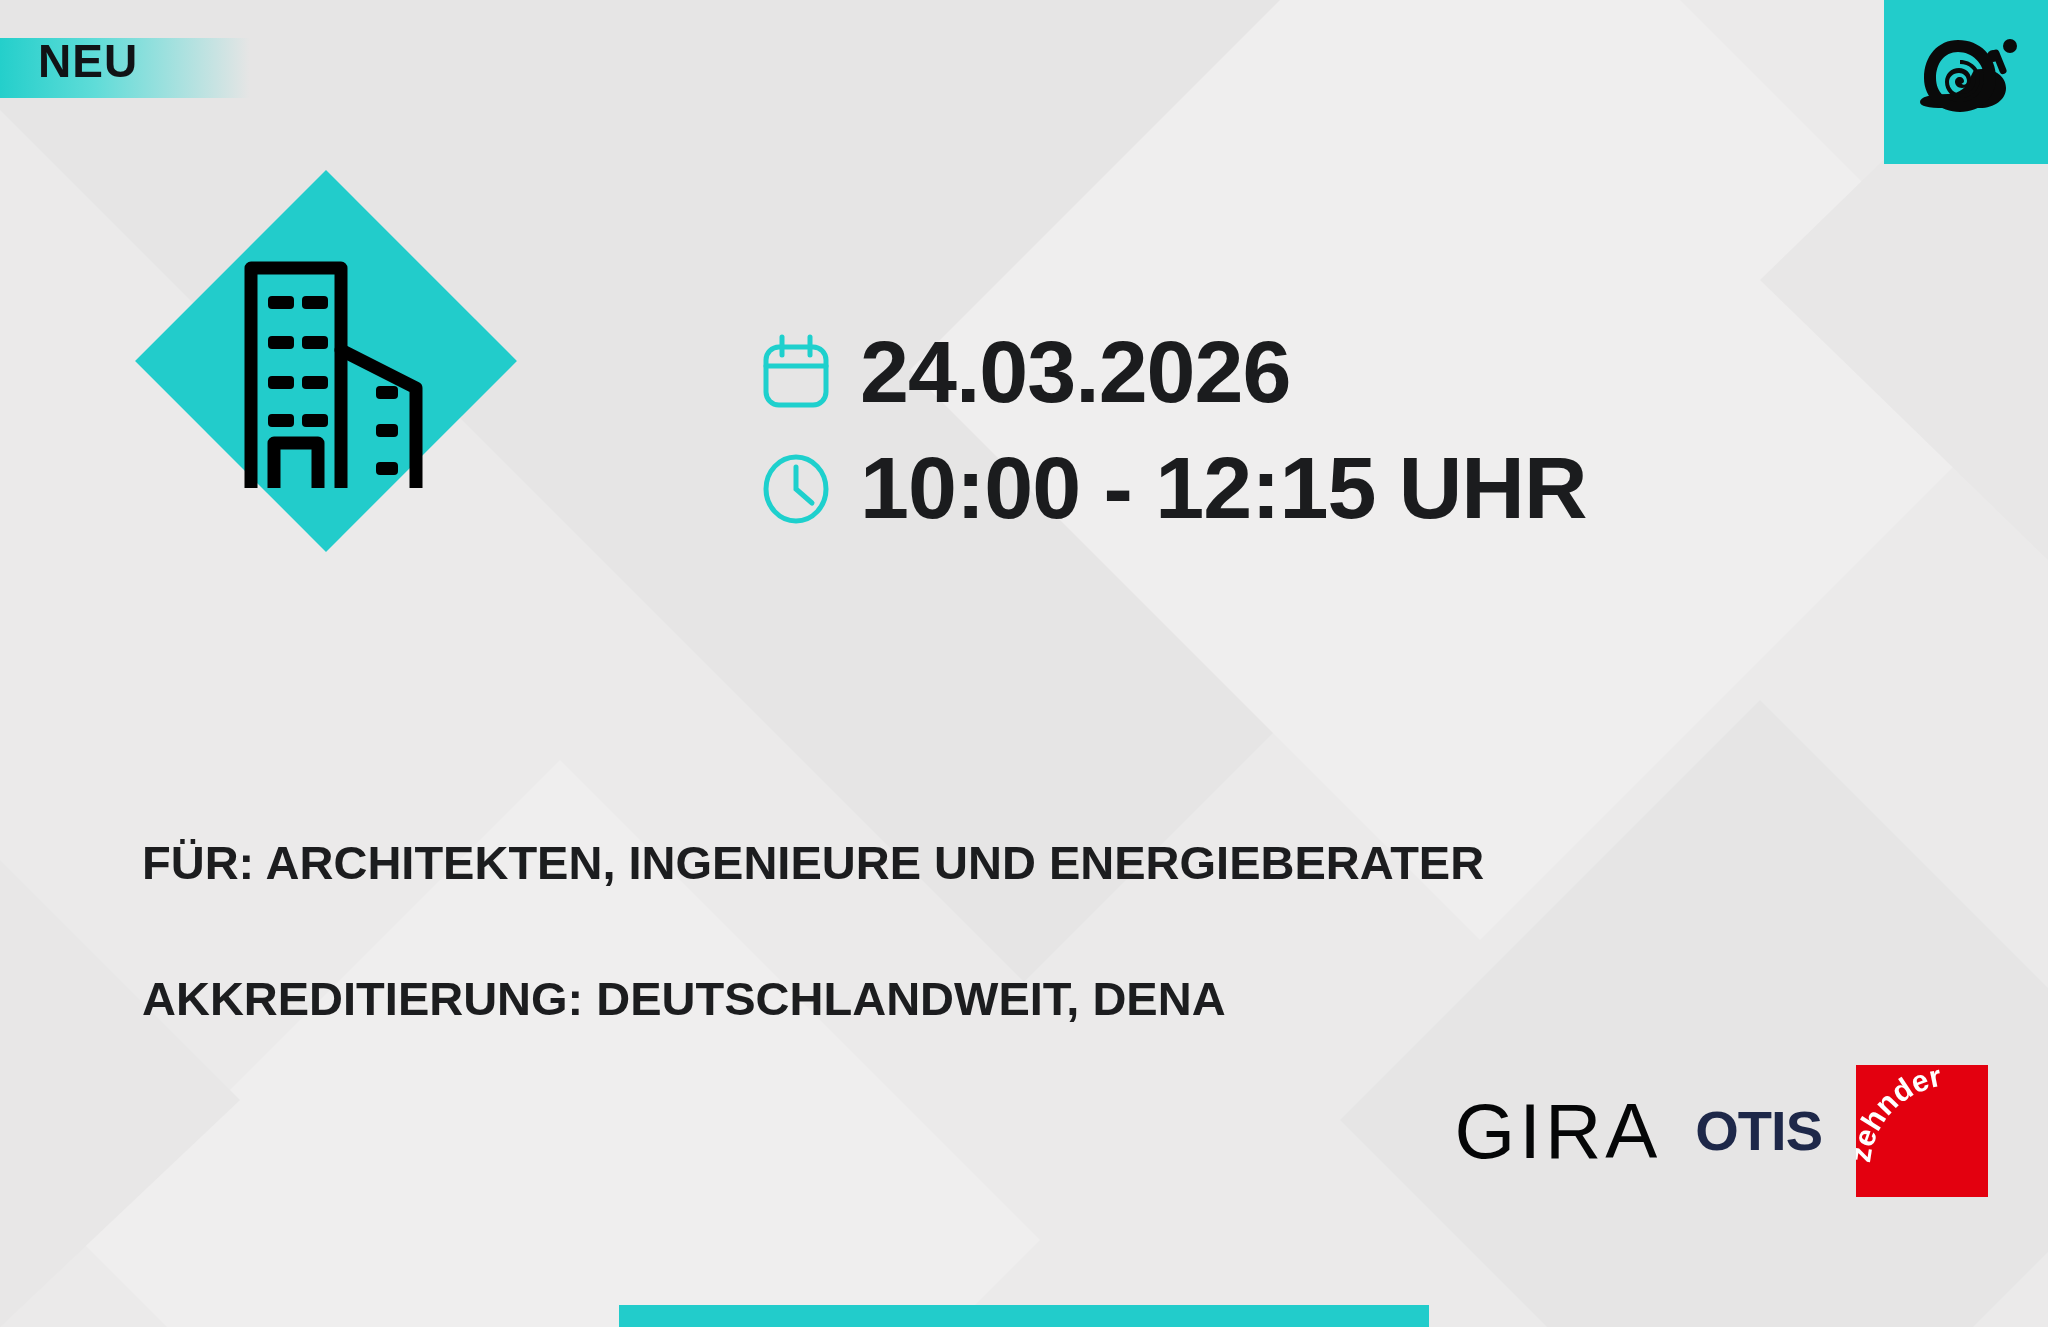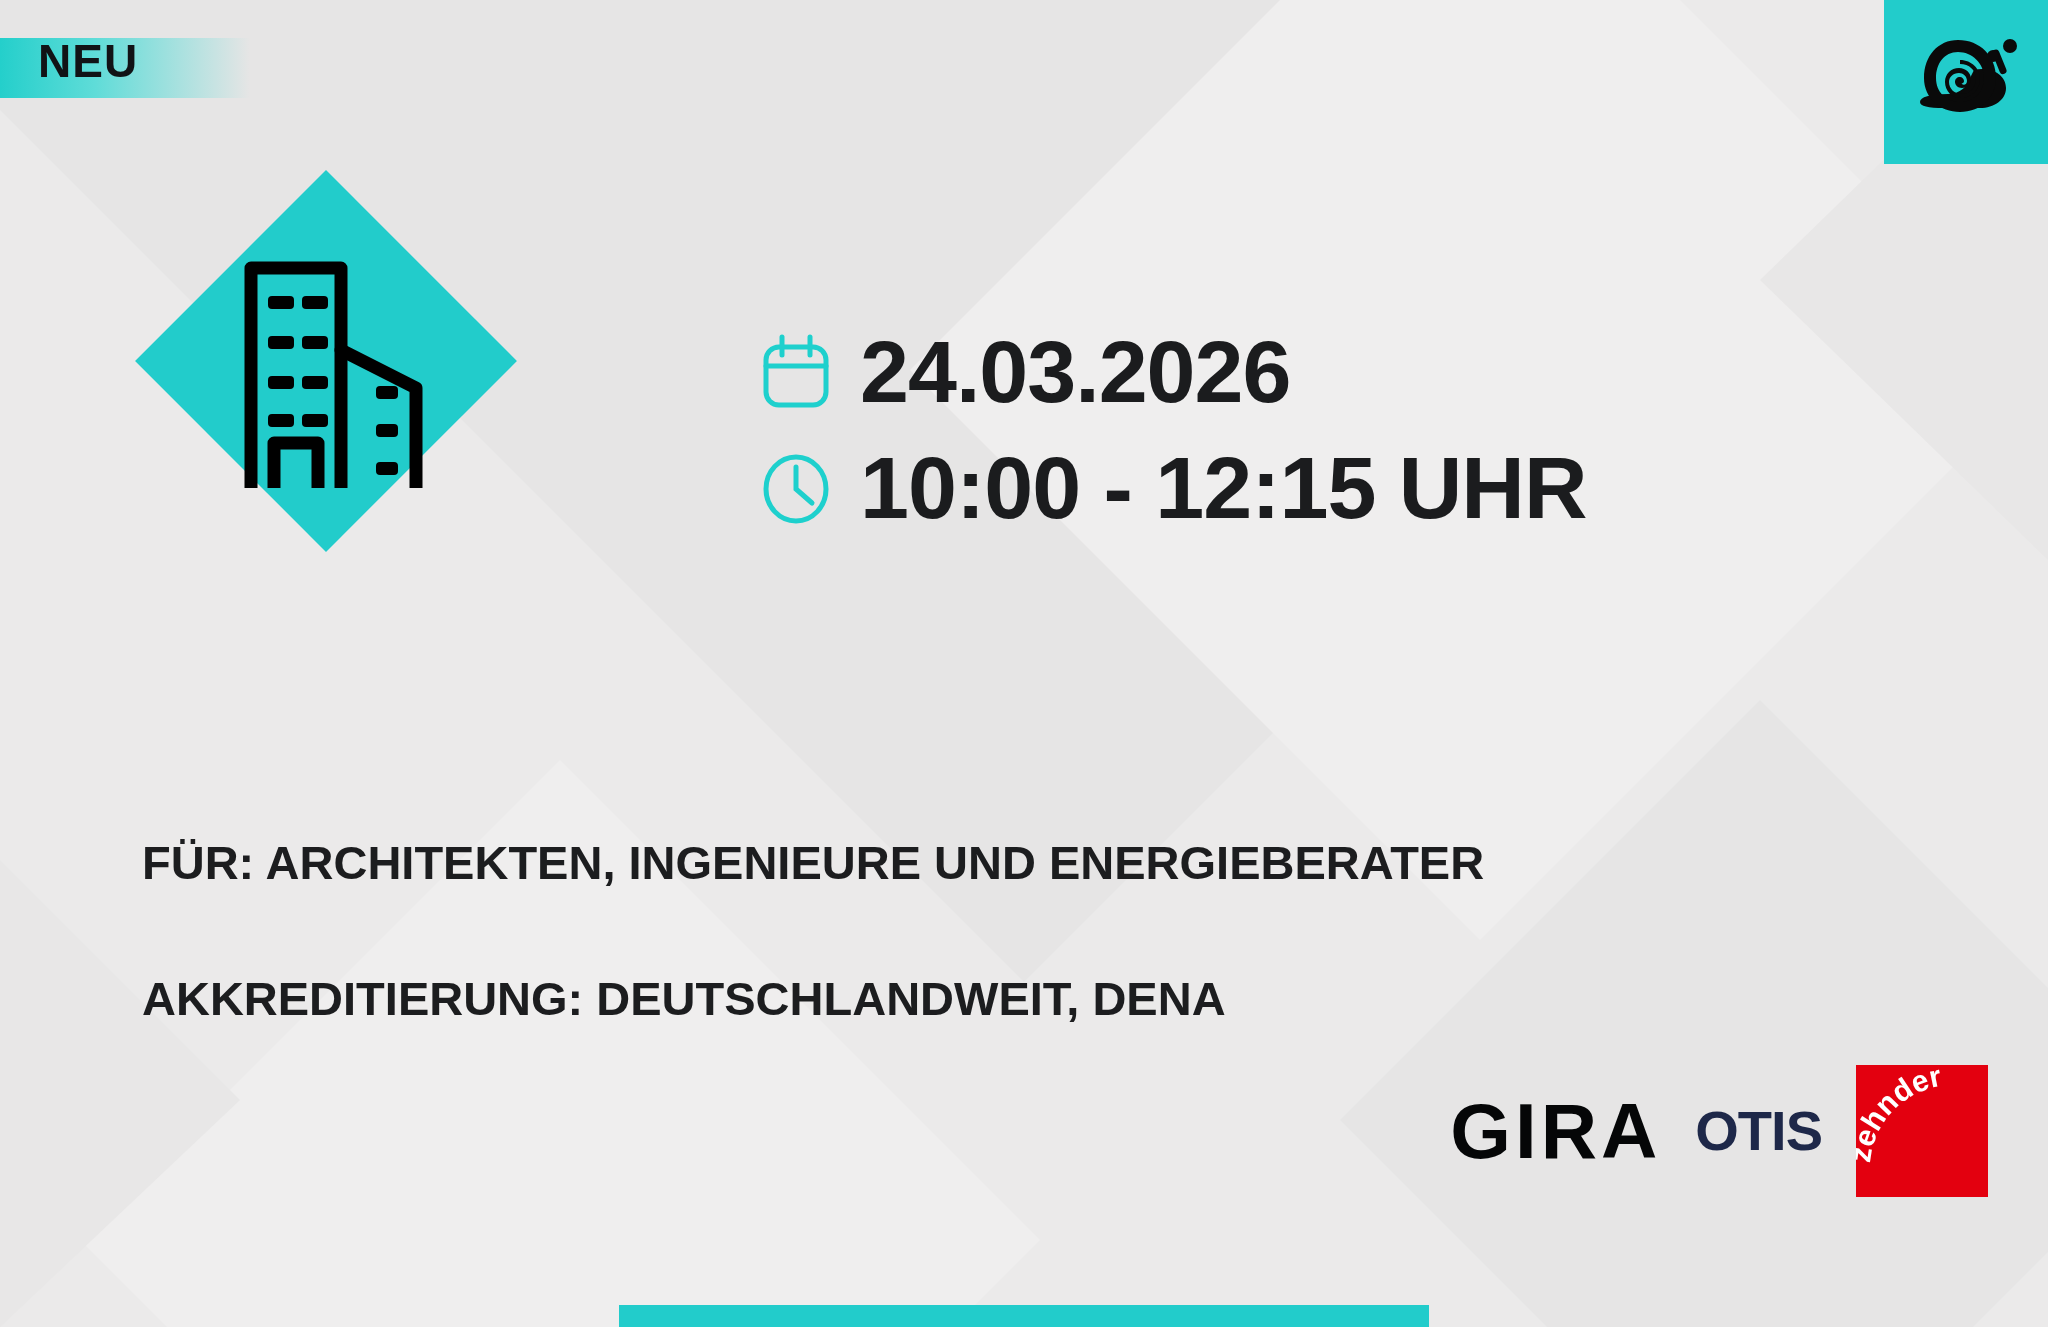--- a/index.html
+++ b/index.html
@@ -61,21 +61,21 @@
     letter-spacing:0px; line-height:1.25; white-space:nowrap;
   }
   .info-line + .info-line{ margin-top:77px; }
 
   
   #logo-row{
     position:absolute; right:60px; bottom:130px; z-index:4;
     display:flex; align-items:center; gap:34px;
   }
   #logo-gira{
-    font-size:78px; font-weight:700; color:#050607;
+    font-size:78px; font-weight:400; color:#050607;
     letter-spacing:4px; line-height:1;
   }
   #logo-otis{
     font-size:56px; font-weight:800; color:#1e2849;
     letter-spacing:-1px; line-height:1;
   }
   #logo-zehnder{
     width:132px; height:132px; background:#e3000f; position:relative;
     display:block;
   }

